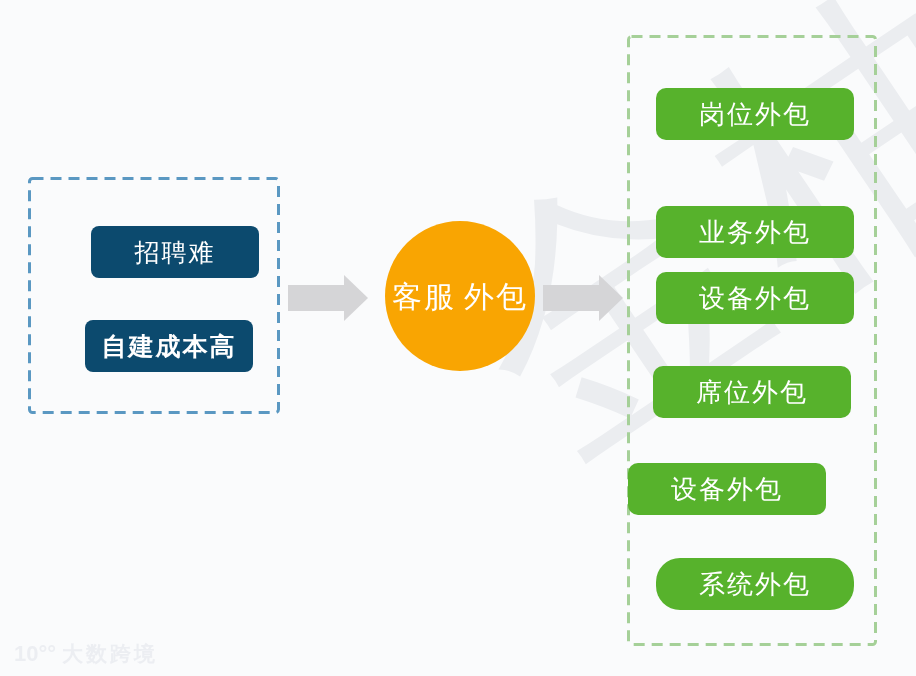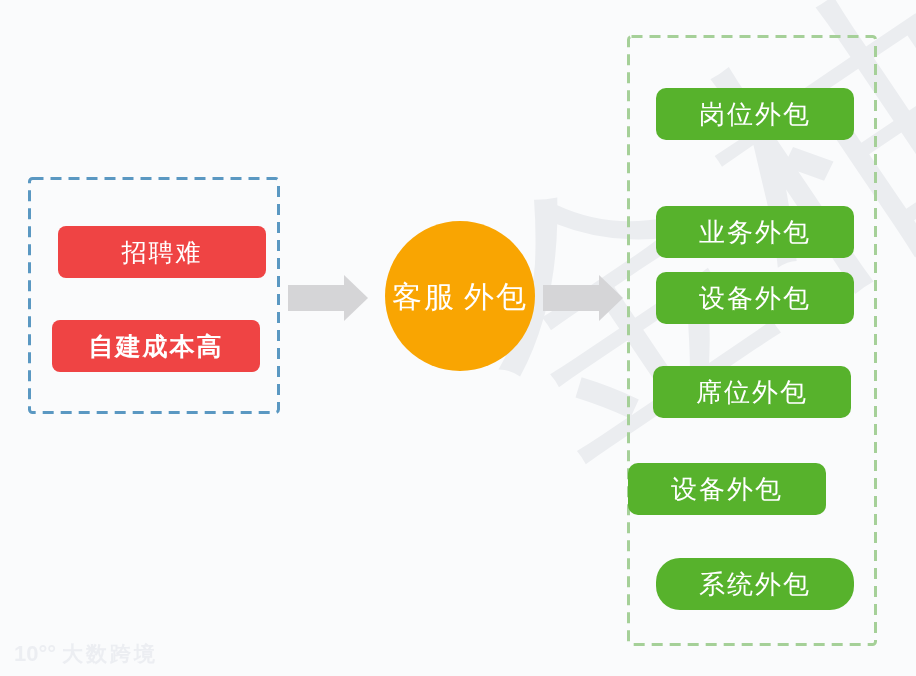--- a/index.html
+++ b/index.html
@@ -36,24 +36,25 @@
   .zone-green { left:627px; top:35px; }
   .zone-green rect { stroke:#a5d098; }
   
   .btn {
     position:absolute; z-index:3;
     display:flex; align-items:center; justify-content:center;
     color:#ffffff;
     letter-spacing:2px;
   }
   .btn-blue {
-    width:208px; height:52px;
-    background:#ef4444;
+    width:168px; height:52px;
+    background:#0c4a6e;
     border-radius:8px;
     font-size:25px;
+    margin-left:33px;
   }
   .btn-green {
     width:198px; height:52px;
     background:#57b22c;
     border-radius:10px;
     font-size:26px;
   }
   
   .circle {
     position:absolute; z-index:3;

